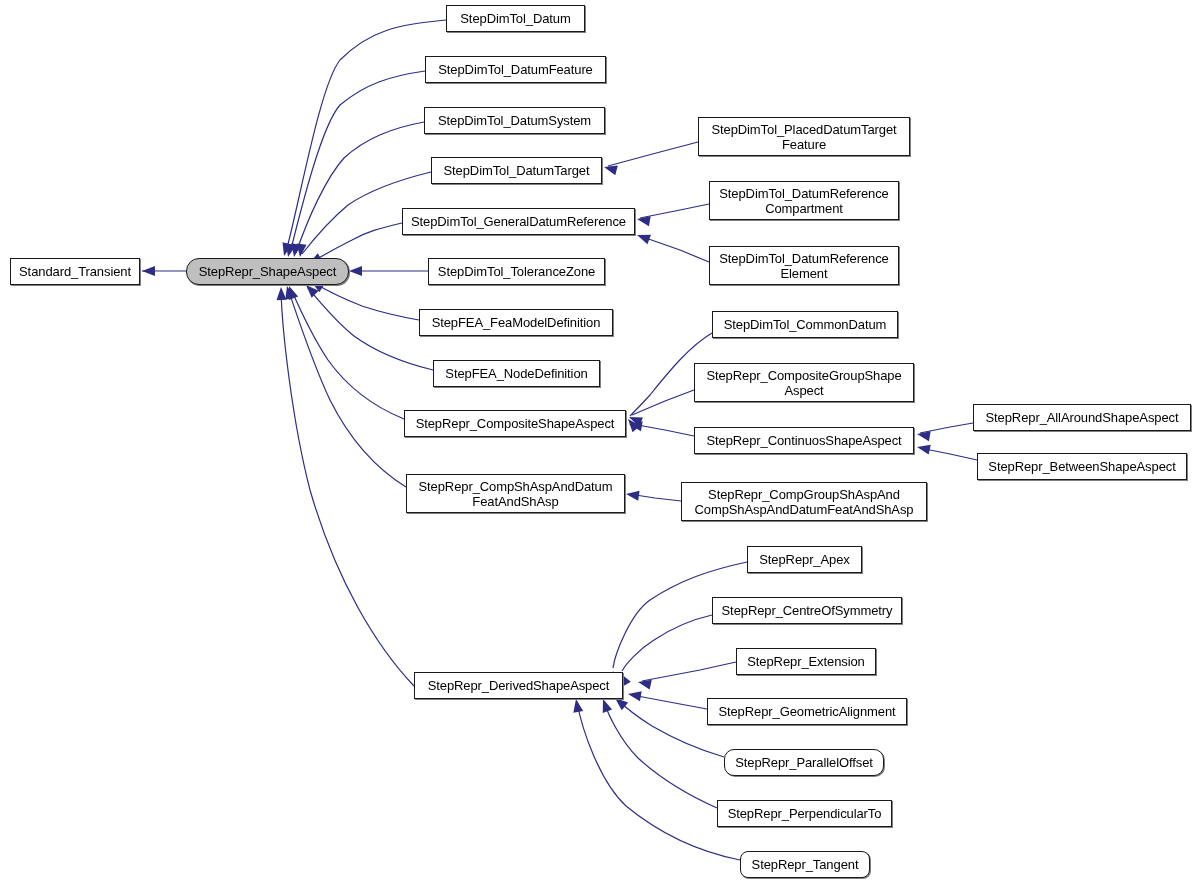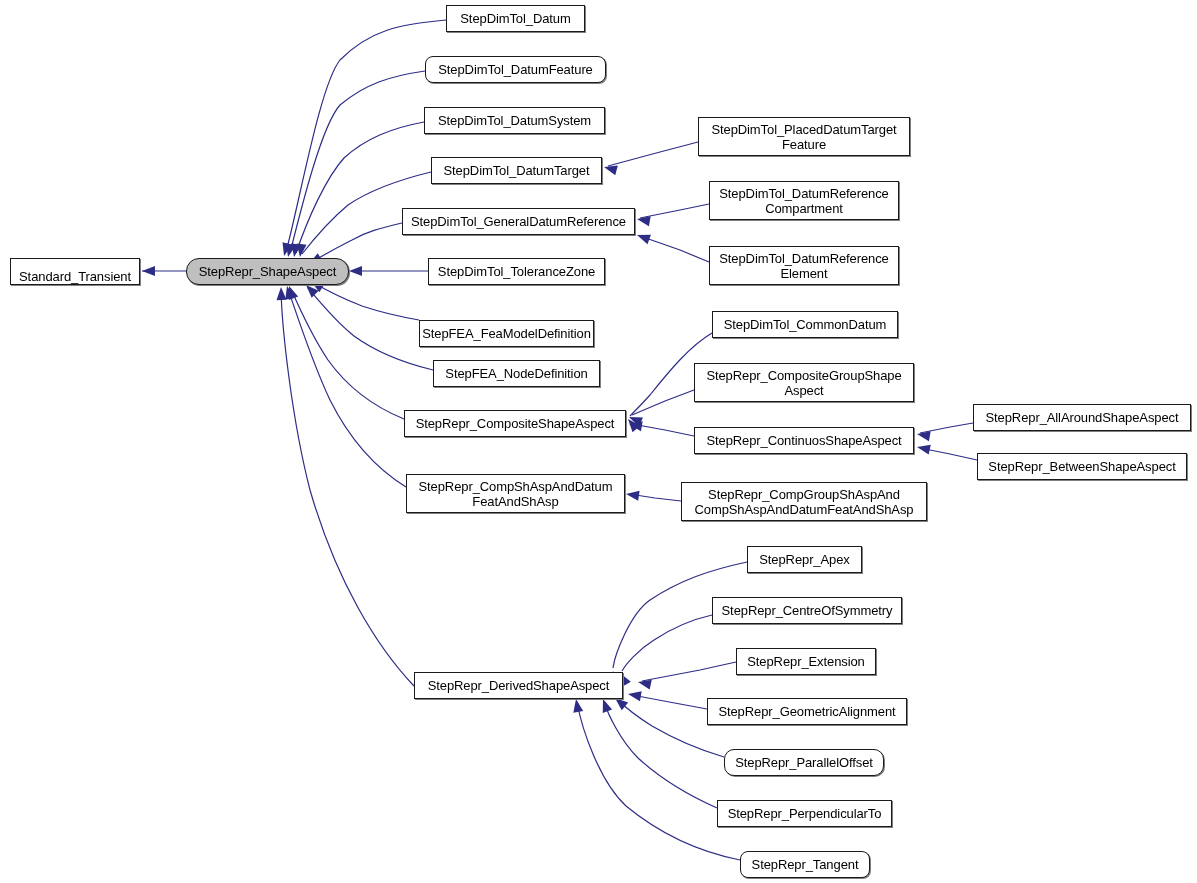--- a/index.html
+++ b/index.html
@@ -161,29 +161,29 @@
       <g>
         <path d="M 717,808 C 690,796 662,780 638,758 C 620,740 608,714 604,702" fill="none" stroke="#2d2d86" stroke-width="1.2"></path>
         <polygon points="0,0 -13,-5 -13,5" fill="#2d2d86" transform="translate(603,699) rotate(250)"></polygon>
       </g>
       <g>
         <path d="M 740,860 C 700,852 660,834 626,806 C 600,782 582,730 577,702" fill="none" stroke="#2d2d86" stroke-width="1.2"></path>
         <polygon points="0,0 -13,-5 -13,5" fill="#2d2d86" transform="translate(576,699) rotate(260)"></polygon>
       </g>
     </svg>
   <div id="node-layer">
-      <div class="node" style="left: 10px; top: 258px; width: 130px; height: 27px; border-color: rgb(26, 26, 26); box-shadow: rgb(128, 128, 128) 1px 1px 0px 0px; background: rgb(255, 255, 255); color: rgb(0, 0, 0); align-items: flex-end;"><span class="node-label">Standard_Transient</span></div>
+      <div class="node" style="left: 10px; top: 258px; width: 130px; height: 27px; border-color: rgb(26, 26, 26); box-shadow: rgb(128, 128, 128) 1px 1px 0px 0px; background: rgb(255, 255, 255); color: rgb(0, 0, 0);"><span class="node-label">Standard_Transient</span></div>
       <div class="node highlight" style="left: 186px; top: 258px; width: 163px; height: 27px; border-color: rgb(26, 26, 26); box-shadow: rgb(128, 128, 128) 1px 1px 0px 0px; background: rgb(191, 191, 191); color: rgb(0, 0, 0); border-radius: 13px;"><span class="node-label">StepRepr_ShapeAspect</span></div>
       <div class="node" style="left: 446px; top: 5px; width: 139px; height: 27px; border-color: rgb(26, 26, 26); box-shadow: rgb(128, 128, 128) 1px 1px 0px 0px; background: rgb(255, 255, 255); color: rgb(0, 0, 0);"><span class="node-label">StepDimTol_Datum</span></div>
-      <div class="node" style="left: 425px; top: 56px; width: 181px; height: 27px; border-color: rgb(26, 26, 26); box-shadow: rgb(128, 128, 128) 1px 1px 0px 0px; background: rgb(255, 255, 255); color: rgb(0, 0, 0); border-radius: 8px;"><span class="node-label">StepDimTol_DatumFeature</span></div>
+      <div class="node" style="left: 425px; top: 56px; width: 181px; height: 27px; border-color: rgb(26, 26, 26); box-shadow: rgb(128, 128, 128) 1px 1px 0px 0px; background: rgb(255, 255, 255); color: rgb(0, 0, 0);"><span class="node-label">StepDimTol_DatumFeature</span></div>
       <div class="node" style="left: 424px; top: 107px; width: 181px; height: 27px; border-color: rgb(26, 26, 26); box-shadow: rgb(128, 128, 128) 1px 1px 0px 0px; background: rgb(255, 255, 255); color: rgb(0, 0, 0);"><span class="node-label">StepDimTol_DatumSystem</span></div>
       <div class="node" style="left: 431px; top: 157px; width: 171px; height: 27px; border-color: rgb(26, 26, 26); box-shadow: rgb(128, 128, 128) 1px 1px 0px 0px; background: rgb(255, 255, 255); color: rgb(0, 0, 0);"><span class="node-label">StepDimTol_DatumTarget</span></div>
       <div class="node" style="left: 402px; top: 208px; width: 233px; height: 27px; border-color: rgb(26, 26, 26); box-shadow: rgb(128, 128, 128) 1px 1px 0px 0px; background: rgb(255, 255, 255); color: rgb(0, 0, 0);"><span class="node-label">StepDimTol_GeneralDatumReference</span></div>
       <div class="node" style="left: 428px; top: 258px; width: 177px; height: 27px; border-color: rgb(26, 26, 26); box-shadow: rgb(128, 128, 128) 1px 1px 0px 0px; background: rgb(255, 255, 255); color: rgb(0, 0, 0);"><span class="node-label">StepDimTol_ToleranceZone</span></div>
-      <div class="node" style="left: 419px; top: 320px; width: 175px; height: 27px; border-color: rgb(26, 26, 26); box-shadow: rgb(128, 128, 128) 1px 1px 0px 0px; background: rgb(255, 255, 255); color: rgb(0, 0, 0);"><span class="node-label">StepFEA_FeaModelDefinition</span></div>
+      <div class="node" style="left: 419px; top: 309px; width: 194px; height: 27px; border-color: rgb(26, 26, 26); box-shadow: rgb(128, 128, 128) 1px 1px 0px 0px; background: rgb(255, 255, 255); color: rgb(0, 0, 0);"><span class="node-label">StepFEA_FeaModelDefinition</span></div>
       <div class="node" style="left: 433px; top: 360px; width: 167px; height: 27px; border-color: rgb(26, 26, 26); box-shadow: rgb(128, 128, 128) 1px 1px 0px 0px; background: rgb(255, 255, 255); color: rgb(0, 0, 0);"><span class="node-label">StepFEA_NodeDefinition</span></div>
       <div class="node" style="left: 404px; top: 410px; width: 222px; height: 27px; border-color: rgb(26, 26, 26); box-shadow: rgb(128, 128, 128) 1px 1px 0px 0px; background: rgb(255, 255, 255); color: rgb(0, 0, 0);"><span class="node-label">StepRepr_CompositeShapeAspect</span></div>
       <div class="node" style="left: 406px; top: 474px; width: 219px; height: 39px; border-color: rgb(26, 26, 26); box-shadow: rgb(128, 128, 128) 1px 1px 0px 0px; background: rgb(255, 255, 255); color: rgb(0, 0, 0);"><span class="node-label">StepRepr_CompShAspAndDatum
 FeatAndShAsp</span></div>
       <div class="node" style="left: 698px; top: 117px; width: 212px; height: 39px; border-color: rgb(26, 26, 26); box-shadow: rgb(128, 128, 128) 1px 1px 0px 0px; background: rgb(255, 255, 255); color: rgb(0, 0, 0);"><span class="node-label">StepDimTol_PlacedDatumTarget
 Feature</span></div>
       <div class="node" style="left: 709px; top: 181px; width: 190px; height: 39px; border-color: rgb(26, 26, 26); box-shadow: rgb(128, 128, 128) 1px 1px 0px 0px; background: rgb(255, 255, 255); color: rgb(0, 0, 0);"><span class="node-label">StepDimTol_DatumReference
 Compartment</span></div>
       <div class="node" style="left: 709px; top: 246px; width: 190px; height: 39px; border-color: rgb(26, 26, 26); box-shadow: rgb(128, 128, 128) 1px 1px 0px 0px; background: rgb(255, 255, 255); color: rgb(0, 0, 0);"><span class="node-label">StepDimTol_DatumReference
 Element</span></div>

